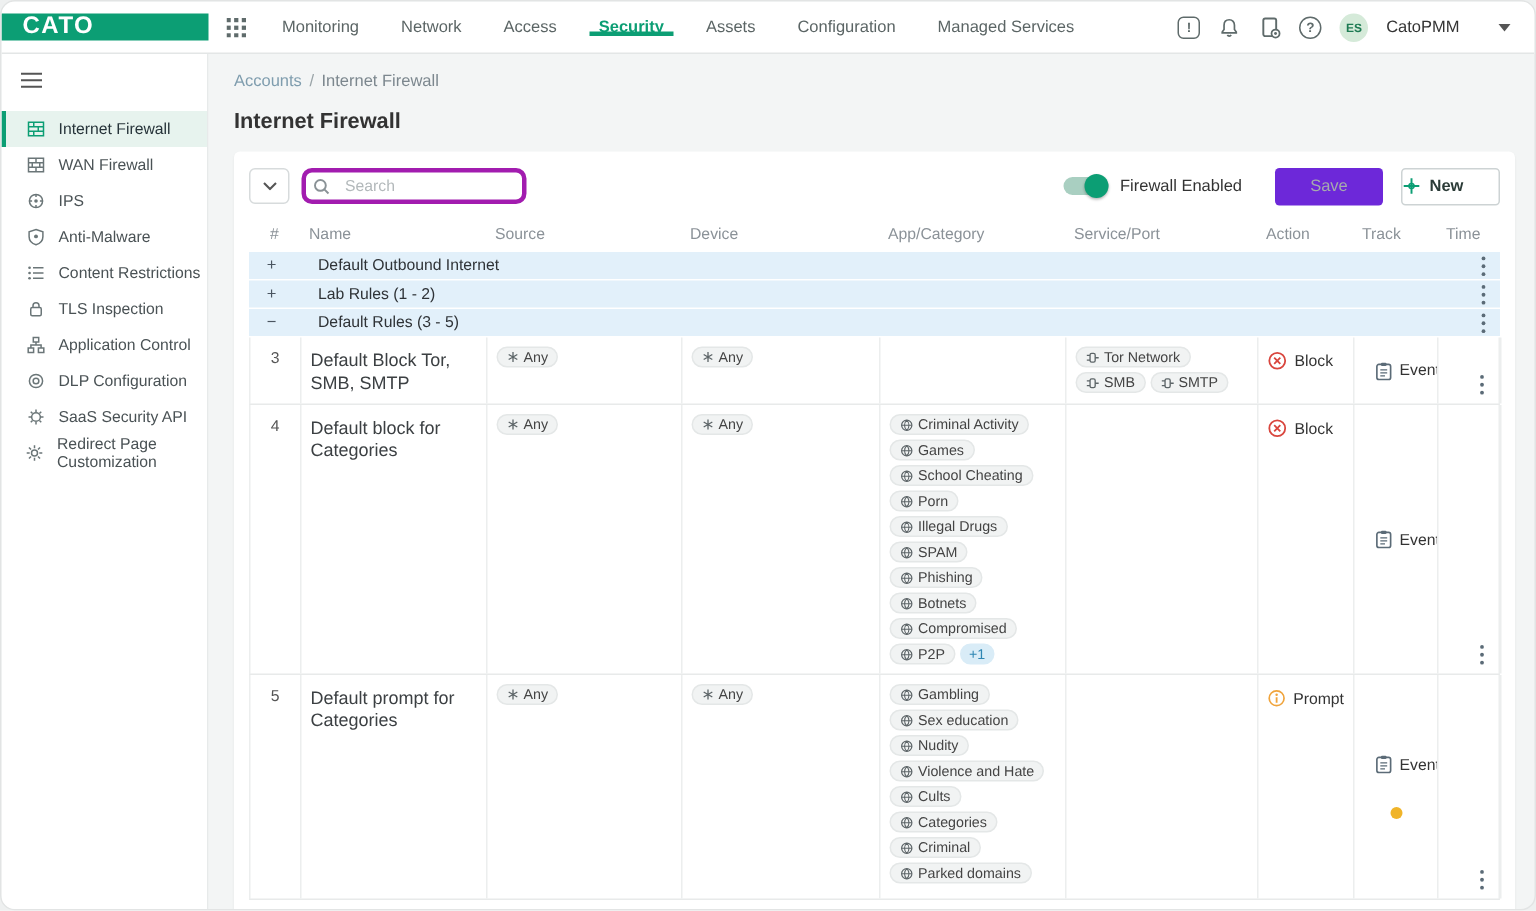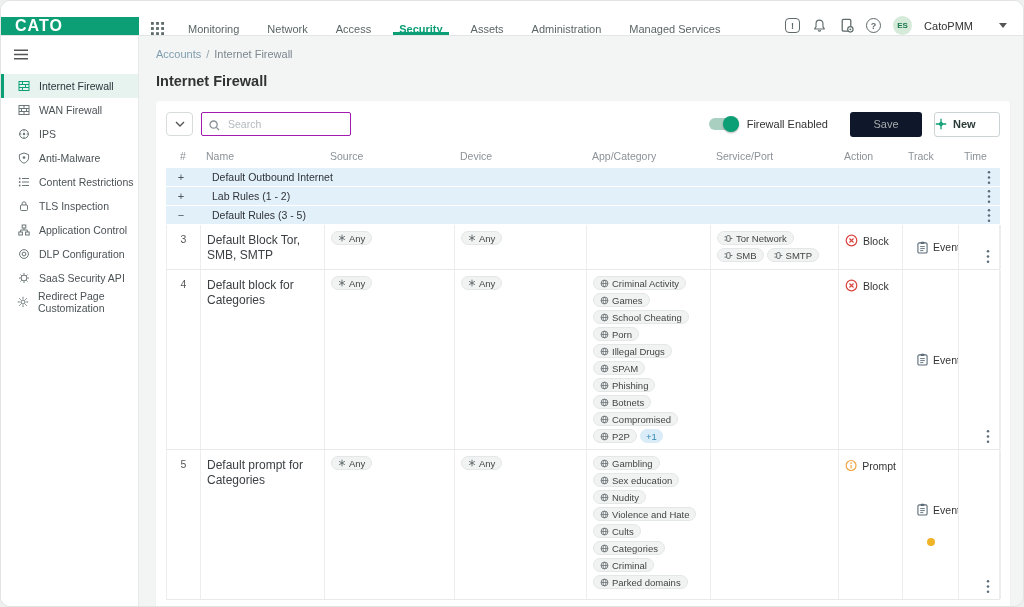--- a/index.html
+++ b/index.html
@@ -1,20 +1,20 @@
 <!DOCTYPE html>
 <html><head>
 <meta charset="utf-8">
 <style>
   * { margin:0; padding:0; box-sizing:border-box; }
   html,body { background:#eef0f0; font-family:"Liberation Sans","DejaVu Sans",sans-serif; }
   .window{ position:relative; width:1024px; height:607px; background:#f3f5f5; border-radius:10px; overflow:hidden; border:1px solid #e2e4e4; }
 
   
-  .topbar{ position:absolute; top:0; left:0; right:0; height:35px; background:#fff; border-bottom:1px solid #e3e6e6; display:flex; align-items:flex-end; z-index:5;}
+  .topbar{ position:absolute; top:0; left:0; right:0; height:35px; background:#fff; border-bottom:1px solid #e3e6e6; display:flex; align-items:center; z-index:5;}
   .logo{ width:138px; background:#0c9e74; color:#fff; display:flex; align-items:center; padding-left:14px; font-size:16px; font-weight:600; letter-spacing:1px; }
   .topnav{ display:flex; align-items:stretch; }
   .apps-grid-btn{ display:flex; align-items:center; padding:0 10px 0 12px; cursor:pointer; }
   .topnav-item{ position:relative; display:flex; align-items:center; padding:0 14px; font-size:11px; color:#5b6565; cursor:pointer; white-space:nowrap; }
   .topnav-item.active{ color:#0c9e74; font-weight:700; }
   .topnav-item.active::after{ content:""; position:absolute; left:8px; right:8px; bottom:0; height:3px; background:#0c9e74; }
   .topbar-right{ margin-left:auto; display:flex; align-items:center; gap:12px; padding-right:16px; }
   .sq-icon{ width:15px; height:15px; border:1.4px solid #5f6b6b; border-radius:4px; color:#5f6b6b; font-size:9px; font-weight:700; display:flex; align-items:center; justify-content:center; cursor:pointer;}
   .rd-icon{ width:15px; height:15px; border:1.4px solid #5f6b6b; border-radius:50%; color:#5f6b6b; font-size:9px; font-weight:700; display:flex; align-items:center; justify-content:center; cursor:pointer;}
   .avatar{ width:19px; height:19px; border-radius:50%; background:#d5ead9; color:#1d7a52; font-size:8px; font-weight:700; display:flex; align-items:center; justify-content:center; cursor:pointer;}
@@ -35,29 +35,29 @@
   .breadcrumb .sep{ color:#9aa4a8; margin:0 5px;}
   .breadcrumb .cur{ color:#7c878e; }
   .page-title{ padding:13px 0 0 17px; font-size:14.5px; font-weight:700; color:#333; }
 
   .card{ margin:12px 15px 0 17px; width:854px; background:#fff; border-radius:4px; box-shadow:0 1px 2px rgba(0,0,0,.06); padding:10px; }
 
   
   .card-toolbar{ display:flex; align-items:center; height:26px; margin-bottom:8px; }
   .chev-btn{ width:27px; height:24px; border:1px solid #d7dbdc; border-radius:4px; background:#fff; display:flex; align-items:center; justify-content:center; cursor:pointer; }
   .search-box{ position:relative; margin-left:8px; }
-  .search-box input{ width:150px; height:24px; border:1px solid #a21caf; border-radius:2px; padding:0 8px 0 26px; font-size:10.5px; color:#333; outline:none; font-family:inherit;}
+  .search-box input{ width:150px; height:24px; border:3px solid #a21caf; border-radius:7px; padding:0 8px 0 26px; font-size:10.5px; color:#333; outline:none; font-family:inherit;}
   .search-box input::placeholder{ color:#b3b9bb; }
   .search-box .mag{ position:absolute; left:8px; top:5px; }
   .toolbar-right{ margin-left:auto; display:flex; align-items:center; }
   .switch{ position:relative; width:30px; height:14px; cursor:pointer; margin-right:8px;}
   .switch .track{ position:absolute; top:1px; left:0; width:30px; height:12px; border-radius:6px; background:#a9cfc1; }
   .switch .knob{ position:absolute; top:-1px; right:0; width:16px; height:16px; border-radius:50%; background:#0c9e74; box-shadow:0 1px 2px rgba(0,0,0,.3); }
   .toggle-label{ font-size:11px; color:#333; margin-right:22px; }
-  .btn-save{ width:72px; height:25px; background:#0f172a; color:#a6abad; border:none; border-radius:3px; font-size:11px; margin-right:12px; font-family:inherit; }
+  .btn-save{ width:72px; height:25px; background:#6d28d9; color:#a6abad; border:none; border-radius:3px; font-size:11px; margin-right:12px; font-family:inherit; }
   .btn-new{ width:66px; height:25px; background:#fff; color:#2b3b37; border:1px solid #cdd3d4; border-radius:3px; font-size:11px; font-weight:600; display:flex; align-items:center; gap:6px; cursor:pointer; font-family:inherit;}
 
   
   .grid-row{ display:grid; grid-template-columns:34px 124px 130px 132px 124px 128px 64px 56px 42px; }
   .thead .th{ font-size:10.5px; color:#8b9298; padding:5px 6px 6px; }
   .thead .th.c0{ text-align:center; padding-left:0; padding-right:0;}
   .group-row{ height:18px; background:#e2f0fa; display:flex; align-items:center; margin-bottom:1px; cursor:pointer; }
   .group-row .expander{ width:30px; text-align:center; font-size:11px; color:#4a5560; cursor:pointer; line-height:1;}
   .group-row .glabel{ font-size:10.5px; color:#2f3337;padding-left:16px; }
   .group-row .kebab{ margin-left:auto; margin-right:9px; display:flex; cursor:pointer;}
@@ -98,21 +98,21 @@
             <rect x="9.4" y="9.4" width="2.6" height="2.6"></rect>
           </g>
         </svg>
     </div>
     <div class="topnav" id="topnav">
         <div class="topnav-item">Monitoring</div>
         <div class="topnav-item">Network</div>
         <div class="topnav-item">Access</div>
         <div class="topnav-item active">Security</div>
         <div class="topnav-item">Assets</div>
-        <div class="topnav-item">Administration</div>
+        <div class="topnav-item">Configuration</div>
         <div class="topnav-item">Managed Services</div>
       </div>
     <div class="topbar-right">
       <div class="sq-icon">!</div>
       <div style="display:flex;cursor:pointer;">
         <svg width="15" height="15" viewBox="0 0 16 15">
             <path d="M8 1.8c-2.4 0-3.7 1.7-3.7 3.9v3.1L3 10.6v.6h10v-.6l-1.3-1.8V5.7c0-2.2-1.3-3.9-3.7-3.9z" fill="none" stroke="#5f6b6b" stroke-width="1.2"></path>
             <path d="M6.7 12.6a1.4 1.4 0 0 0 2.6 0" fill="none" stroke="#5f6b6b" stroke-width="1.2"></path>
           </svg>
       </div>

